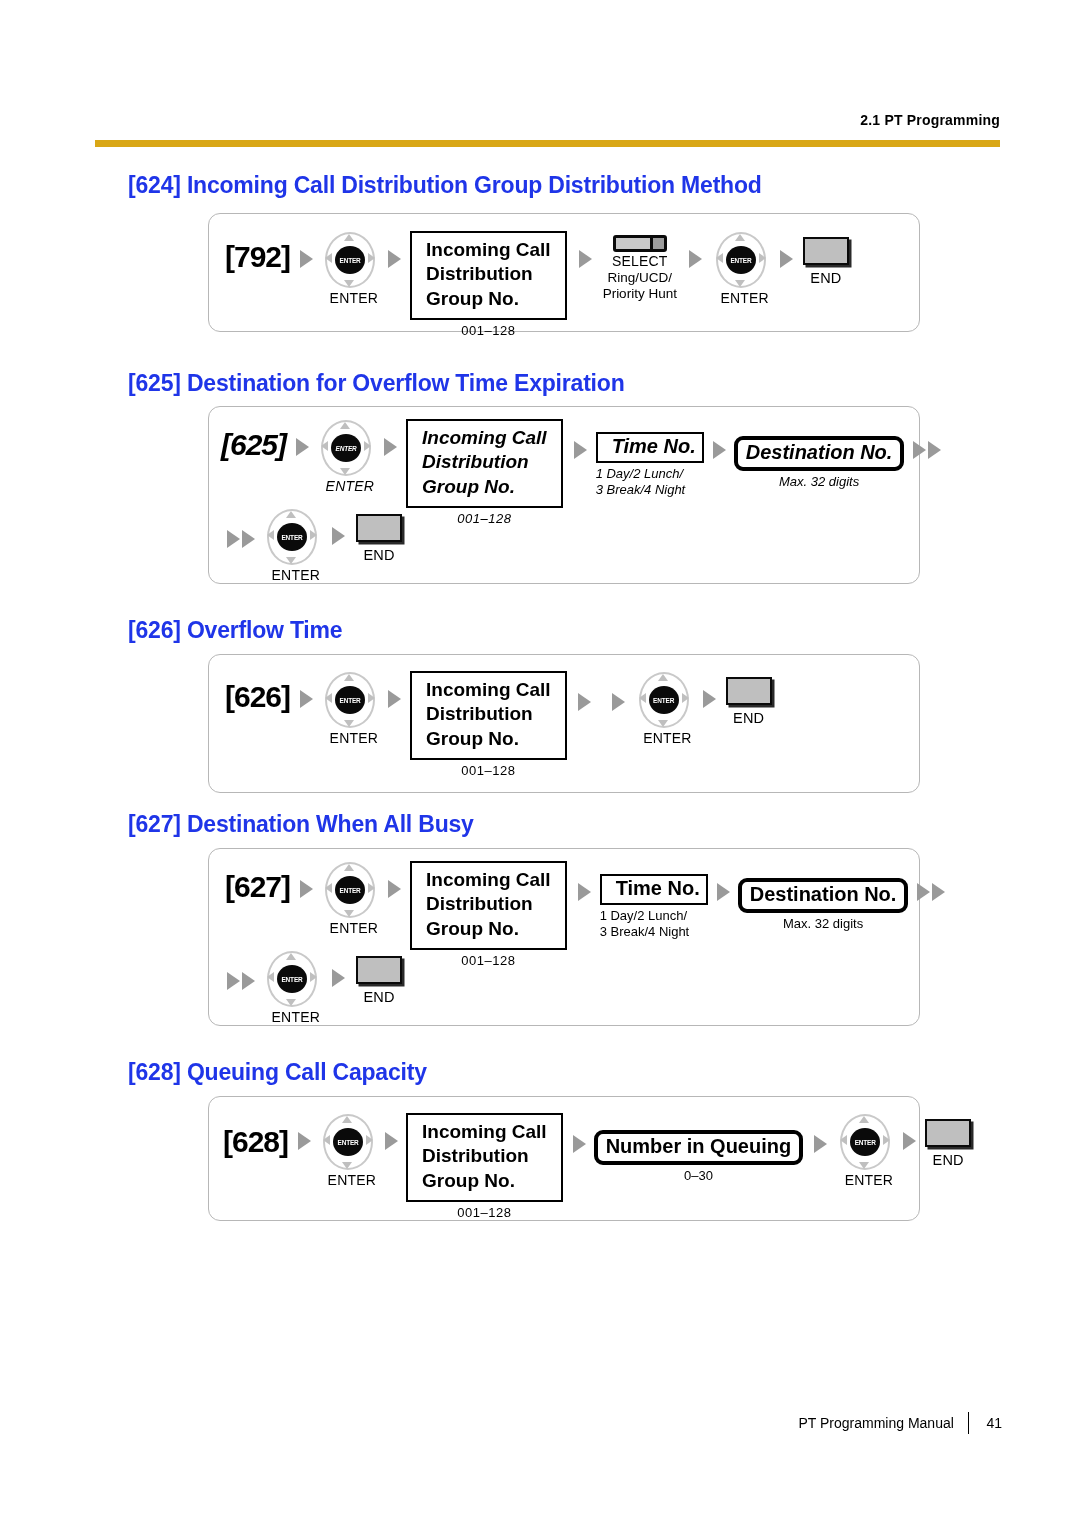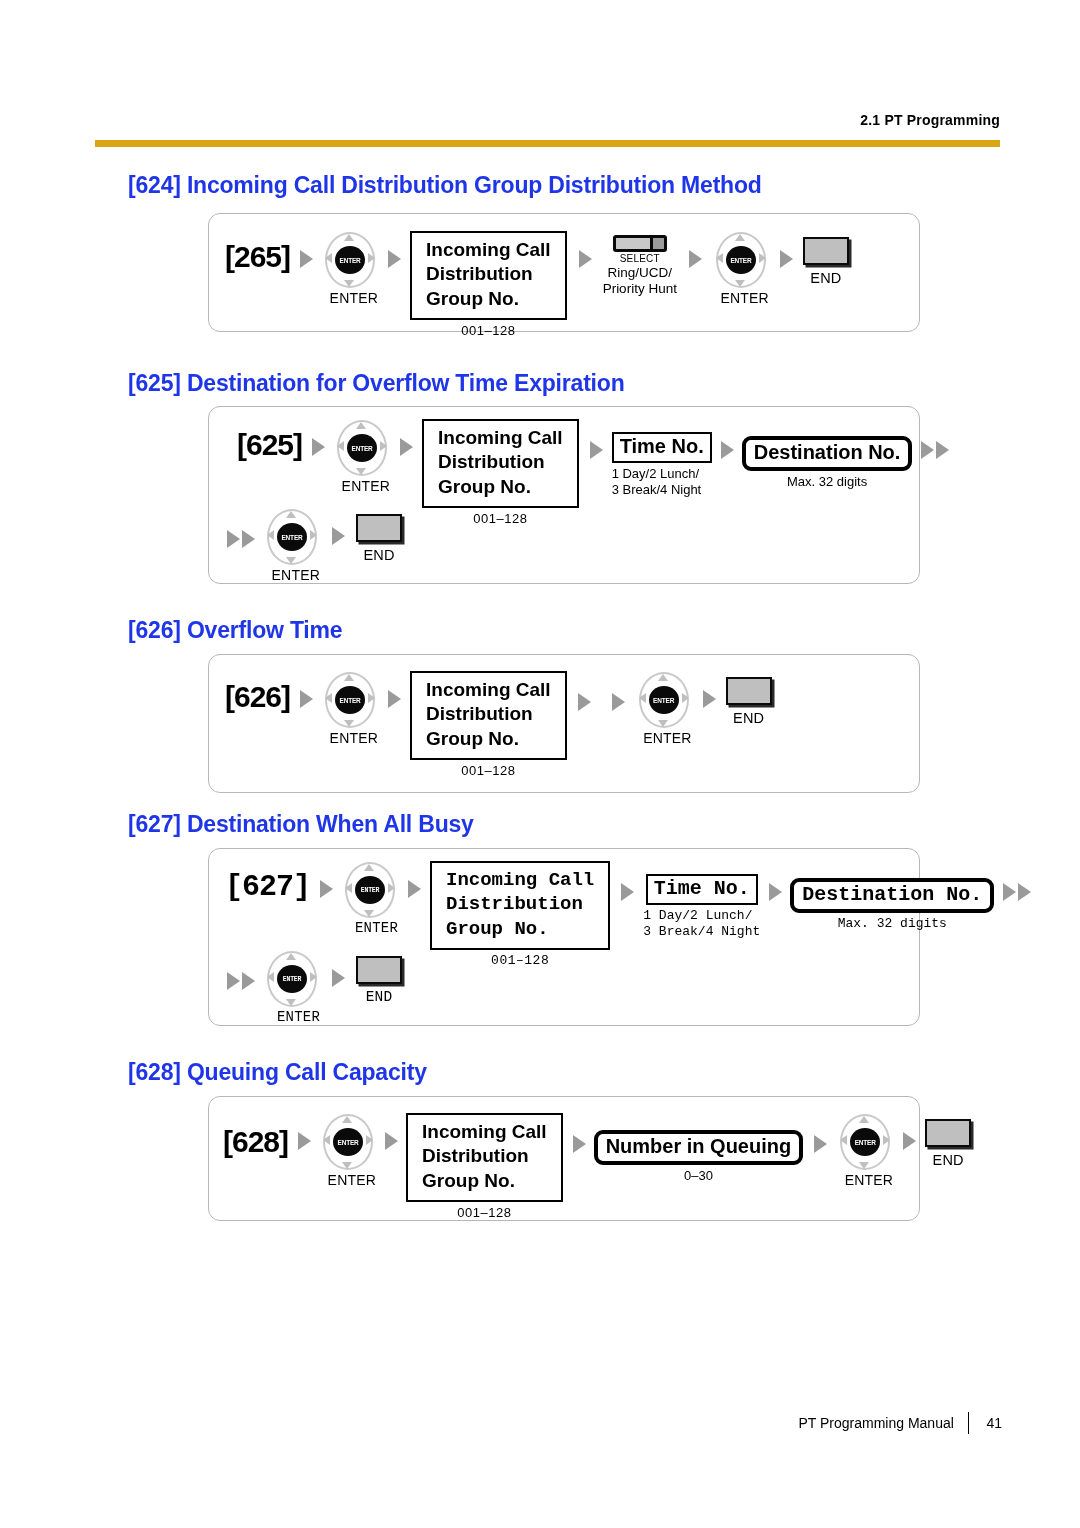--- a/index.html
+++ b/index.html
@@ -194,21 +194,21 @@
 
   
   .pill-wrap {
     display: flex;
     flex-direction: column;
     align-items: center;
     flex: none;
   }
   .pill-thin {
     border: 2.2px solid #000;
-    padding: 1px 6px 3px 6px;
+    padding: 1px 6px 3px 14px;
     background: #fff;
   }
   .pill-thin .t {
     font-size: 20px;
     font-weight: bold;
     white-space: nowrap;
     line-height: 1.15;
   }
   
   .pill-round {
@@ -246,21 +246,21 @@
     border: 3px solid #0A0A0A;
     border-radius: 3px;
     box-sizing: border-box;
     display: flex;
     overflow: hidden;
   }
   .select-key .a { flex: 3.1; background: #C9C9C9; }
   .select-key .sep { width: 3px; background: #0A0A0A; }
   .select-key .b { flex: 1; background: #9C9C9C; }
   .select-caption {
-    font-size: 10px;
+    font-size: 14px;
     margin-top: 1px;
     letter-spacing: 0.2px;
     white-space: nowrap;
   }
   .select-note {
     font-size: 13.5px;
     margin-top: 1px;
     text-align: center;
     line-height: 1.2;
     white-space: nowrap;
@@ -310,21 +310,21 @@
 <div class="page">
 
   <div class="running-head">2.1 PT Programming</div>
   <div class="gold-rule"></div>
 
   <div class="section">
     <div class="sec-title" style="top:172px">[624] Incoming Call Distribution Group Distribution Method</div>
 
     <div class="diagram" style="top:213px; height:119px;">
       <div class="row" style="left:16px; top:17px;">
-        <div class="code-label" style="margin-top:11px;">[265]</div>
+        <div class="code-label" style="margin-top:11px;">[792]</div>
         <div class="arrow" style="margin:19px 9px 0 10px;"></div>
 
         <div class="nav-key-wrap">
           <div class="nav-key">
             <div class="nav-ring"></div>
             <div class="tri tri-up"></div>
             <div class="tri tri-down"></div>
             <div class="tri tri-left"></div>
             <div class="tri tri-right"></div>
             <div class="nav-center">
@@ -382,21 +382,21 @@
         </div>
       </div>
     </div>
   </div>
 
   <div class="section">
     <div class="sec-title" style="top:370px">[625] Destination for Overflow Time Expiration</div>
 
     <div class="diagram" style="top:406px; height:178px;">
 
-      <div class="row" style="left:28px; top:12px;">
+      <div class="row" style="left:12px; top:12px;font-style:italic;">
         <div class="code-label" style="margin-top:11px;">[625]</div>
         <div class="arrow" style="margin:19px 9px 0 10px;"></div>
 
         <div class="nav-key-wrap">
           <div class="nav-key">
             <div class="nav-ring"></div>
             <div class="tri tri-up"></div>
             <div class="tri tri-down"></div>
             <div class="tri tri-left"></div>
             <div class="tri tri-right"></div>
@@ -531,21 +531,21 @@
           <div class="end-key"></div>
           <div class="end-caption">END</div>
         </div>
       </div>
     </div>
   </div>
 
   <div class="section">
     <div class="sec-title" style="top:811px">[627] Destination When All Busy</div>
 
-    <div class="diagram" style="top:848px; height:178px;font-family:Liberation Mono, monospace;">
+    <div class="diagram" style="top:848px; height:178px;">
 
       <div class="row" style="left:16px; top:12px;">
         <div class="code-label" style="margin-top:11px;">[627]</div>
         <div class="arrow" style="margin:19px 9px 0 10px;"></div>
 
         <div class="nav-key-wrap">
           <div class="nav-key">
             <div class="nav-ring"></div>
             <div class="tri tri-up"></div>
             <div class="tri tri-down"></div>

